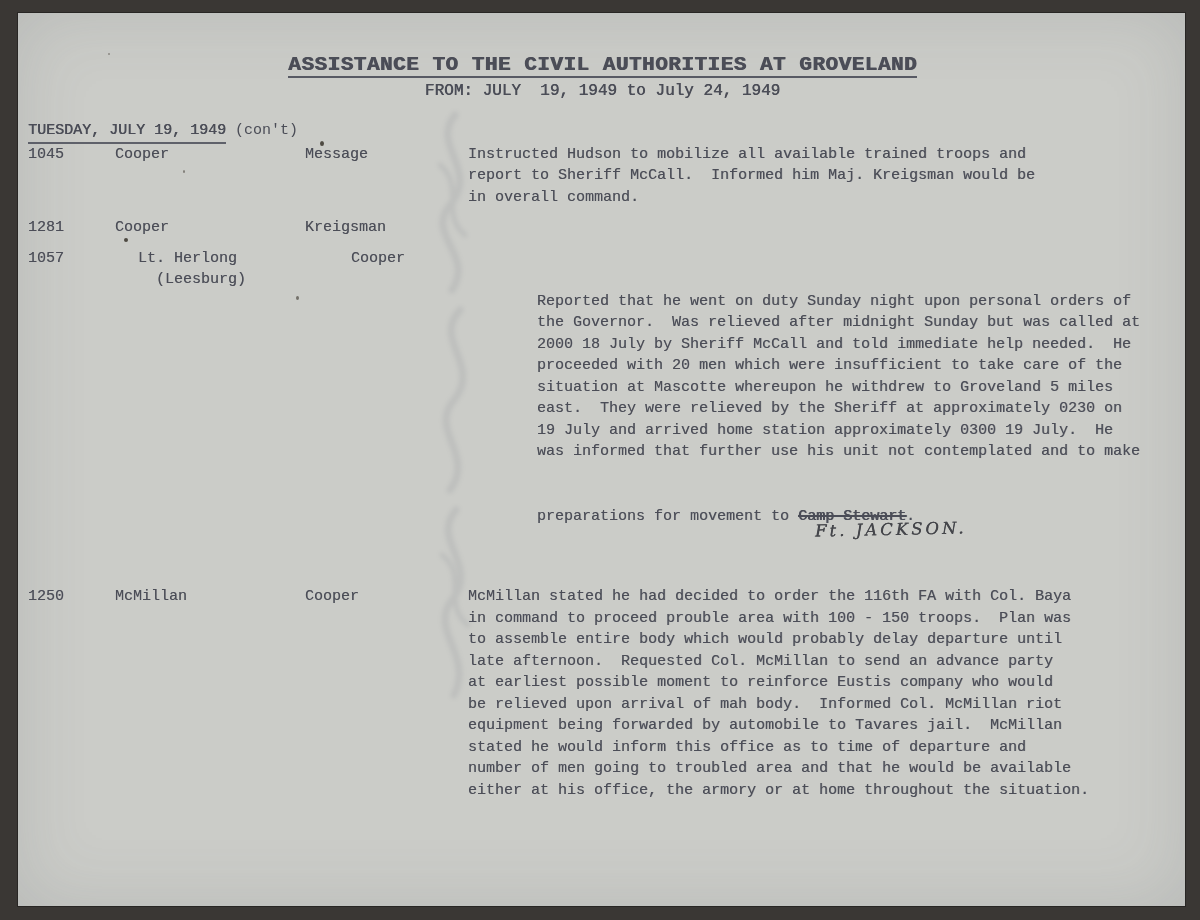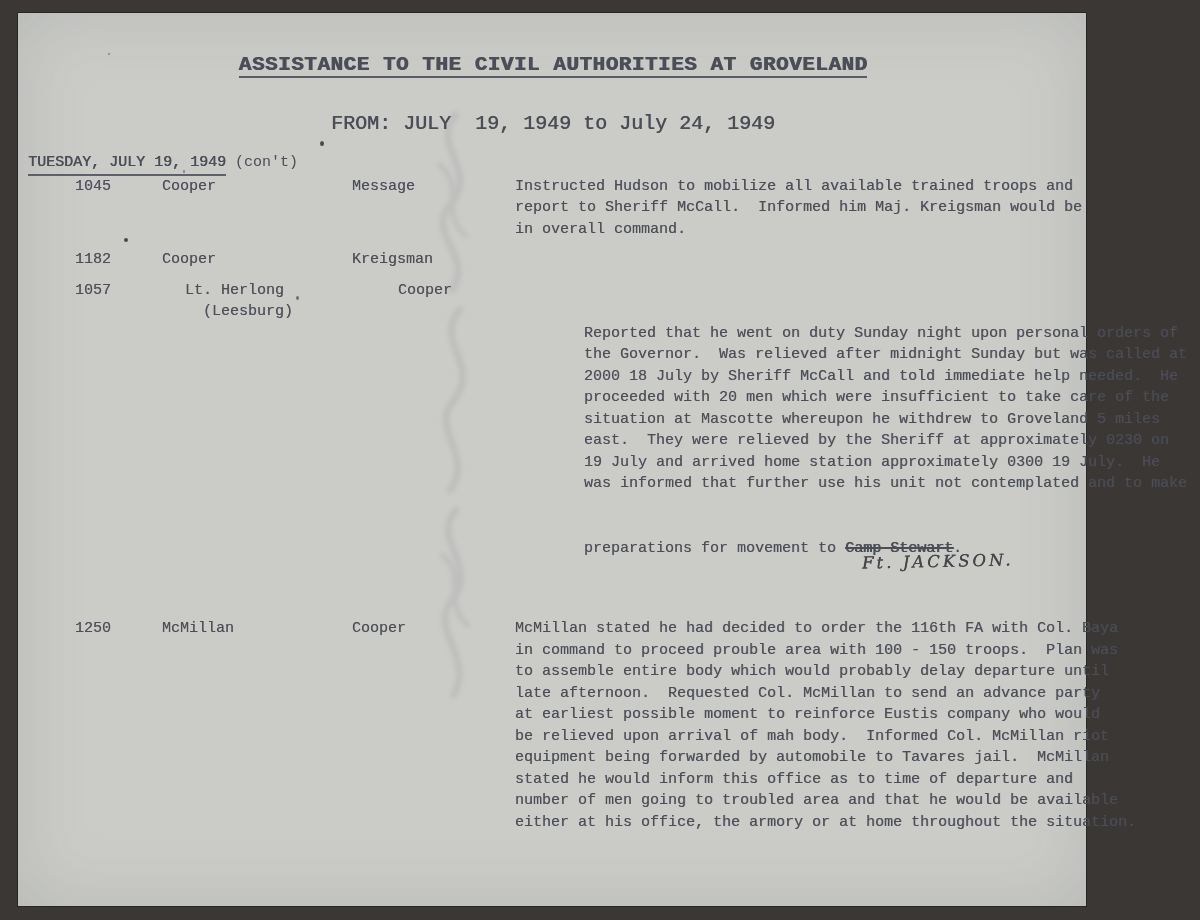--- a/index.html
+++ b/index.html
@@ -9,56 +9,55 @@
     --handwriting:#45464b;
   }
   *{box-sizing:border-box;}
   html,body{margin:0;padding:0;}
   body{
     width:1200px;height:920px;overflow:hidden;position:relative;
     background:var(--frame);
     font-family:"Liberation Mono","DejaVu Sans Mono",monospace;
   }
   .paper{
-    position:absolute;left:18px;top:13px;width:1068px;height:893px;
+    position:absolute;left:18px;top:13px;width:1167px;height:893px;
     background:var(--paper);
     box-shadow:0 0 0 1px rgba(0,0,0,.3), inset 0 0 70px rgba(88,92,98,.16);
   }
   .content{
     position:relative;z-index:2;
     padding:40px 28px 0 10px;
     color:var(--ink);
     font-size:15px;line-height:21.5px;
   }
   .title-wrap{text-align:center;transform:translateX(10px);}
   .doc-title{
     display:inline-block;font-weight:bold;font-size:21px;line-height:23px;
     letter-spacing:.5px;border-bottom:2.5px solid rgba(68,70,82,.85);
     text-shadow:.8px 0 0 currentColor;white-space:pre;
   }
   .doc-subtitle{
-    font-size:20px;line-height:27px;white-space:pre;
+    font-size:16px;line-height:27px;white-space:pre;
     text-shadow:.5px 0 0 currentColor;
-    margin-top:32px;
   }
   .section-heading{margin-top:15px;white-space:pre;}
   .section-heading .u{
     display:inline-block;border-bottom:2px solid rgba(68,70,82,.8);
     text-shadow:.4px 0 0 currentColor;
   }
   .thead,.row{
     display:grid;grid-template-columns:87px 190px 163px 1fr;
     align-items:start;
   }
   .thead{margin-top:17px;margin-bottom:9px;}
   .thead .hcell span{
     display:inline-block;border-bottom:2px solid rgba(68,70,82,.8);
     text-shadow:.4px 0 0 currentColor;white-space:pre;
   }
-  .row{margin-bottom:9px;margin-left:47px;}
+  .row{margin-bottom:9px;}
   .cell{white-space:pre;text-shadow:.35px 0 0 rgba(75,77,87,.55);}
   .msg{white-space:pre;}
   .msg-line{position:relative;white-space:pre;}
   .row-extra{margin-bottom:16px;gap:23px;}
   .struck{
     text-decoration:line-through;
     text-decoration-thickness:2.4px;
     text-shadow:.8px 0 0 currentColor;
   }
   .handwritten{
@@ -111,21 +110,21 @@
     <div class="row">
       <div class="cell">1045</div>
       <div class="cell">Cooper</div>
       <div class="cell">Message</div>
       <div class="cell msg">Instructed Hudson to mobilize all available trained troops and
 report to Sheriff McCall.  Informed him Maj. Kreigsman would be
 in overall command.</div>
     </div>
 
     <div class="row">
-      <div class="cell">1182</div>
+      <div class="cell">1281</div>
       <div class="cell">Cooper</div>
       <div class="cell">Kreigsman</div>
     </div>
 
     <div class="row row-extra">
       <div class="cell">1057</div>
       <div class="cell">Lt. Herlong
   (Leesburg)</div>
       <div class="cell">Cooper</div>
       <div class="cell">

